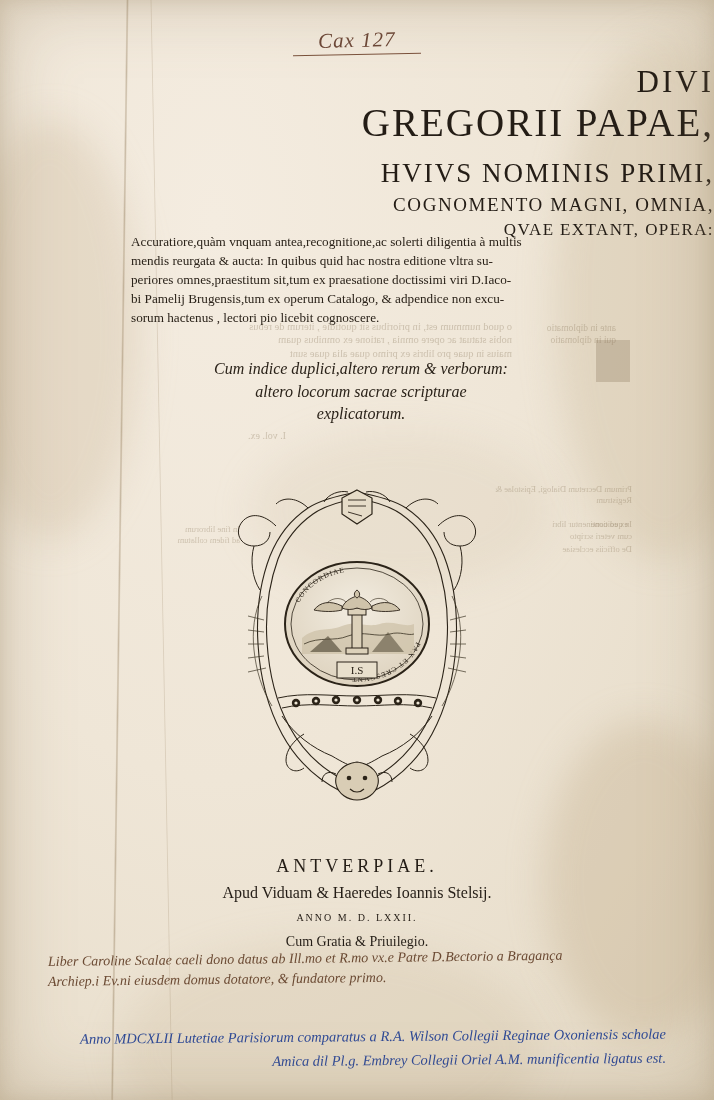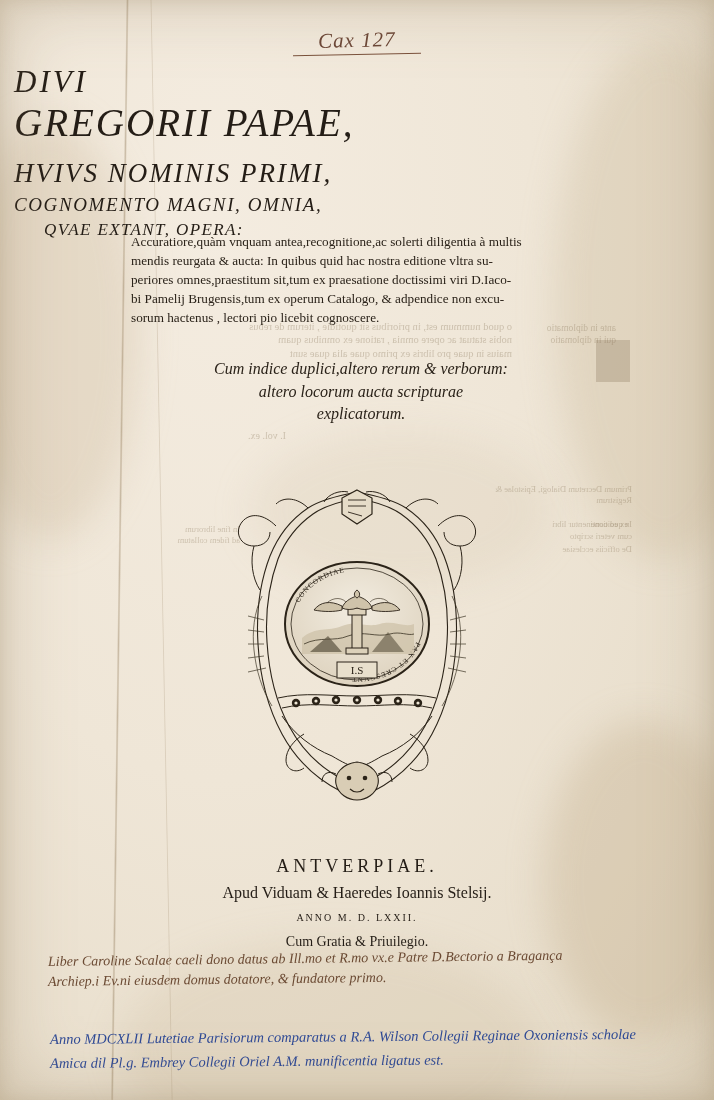--- a/index.html
+++ b/index.html
@@ -107,23 +107,22 @@
     margin: 1px auto 0;
     transform: rotate(-1.2deg);
   }
 
   
   .title-block {
     position: absolute;
     left: 14px;
     right: 0;
     top: 66px;
-    text-align: left;
+    text-align: right;
     color: #241d16;
-    font-style: italic;
   }
   .t-divi {
     font-size: 31px;
     letter-spacing: 3px;
     line-height: 1.05;
   }
   .t-gregorii {
     font-size: 39px;
     letter-spacing: 2px;
     line-height: 1.12;
@@ -232,20 +231,21 @@
   .inscription-blue {
     position: absolute;
     left: 50px;
     top: 1028px;
     width: 616px;
     color: #2f4a96;
     font-family: "Liberation Serif", serif;
     font-style: italic;
     font-size: 14.5px;
     line-height: 1.65;
+    text-align: right;
   }
   .inscription-blue div { transform: rotate(-0.5deg); transform-origin: left center; }
 
   
   .vignette {
     position: absolute;
     inset: 0;
     pointer-events: none;
     box-shadow: inset 0 0 70px rgba(150,126,92,0.35), inset 0 0 18px rgba(160,138,104,0.25);
   }
@@ -295,21 +295,21 @@
   <div class="blurb">
     <div>Accuratiore,quàm vnquam antea,recognitione,ac solerti diligentia à multis</div>
     <div>mendis reurgata &amp; aucta:  In quibus quid hac nostra editione vltra su-</div>
     <div>periores omnes,praestitum sit,tum ex praesatione doctissimi viri D.Iaco-</div>
     <div>bi Pamelij Brugensis,tum ex operum Catalogo, &amp; adpendice non excu-</div>
     <div class="last">sorum hactenus , lectori pio licebit cognoscere.</div>
   </div>
 
   <div class="index-note">
     <div>Cum indice duplici,altero rerum &amp; verborum:</div>
-    <div>altero locorum aucta scripturae</div>
+    <div>altero locorum sacrae scripturae</div>
     <div>explicatorum.</div>
   </div>
 
   <div class="device">
     <svg width="266" height="318" viewBox="0 0 266 318">
       <defs>
         <radialGradient id="ovalsky" cx="50%" cy="38%" r="62%">
           <stop offset="0%" stop-color="#f2ece0"></stop>
           <stop offset="100%" stop-color="#ded3bf"></stop>
         </radialGradient>

